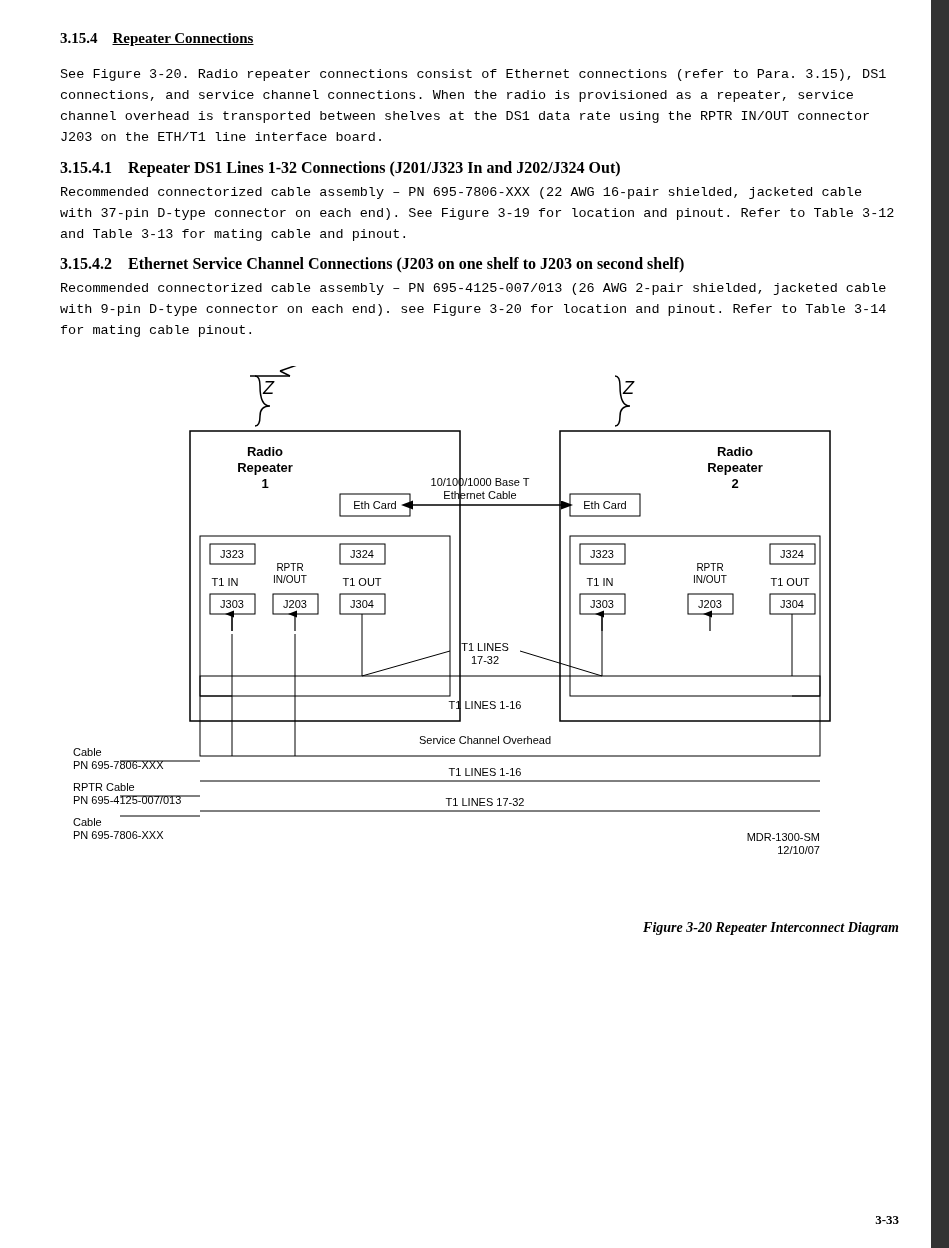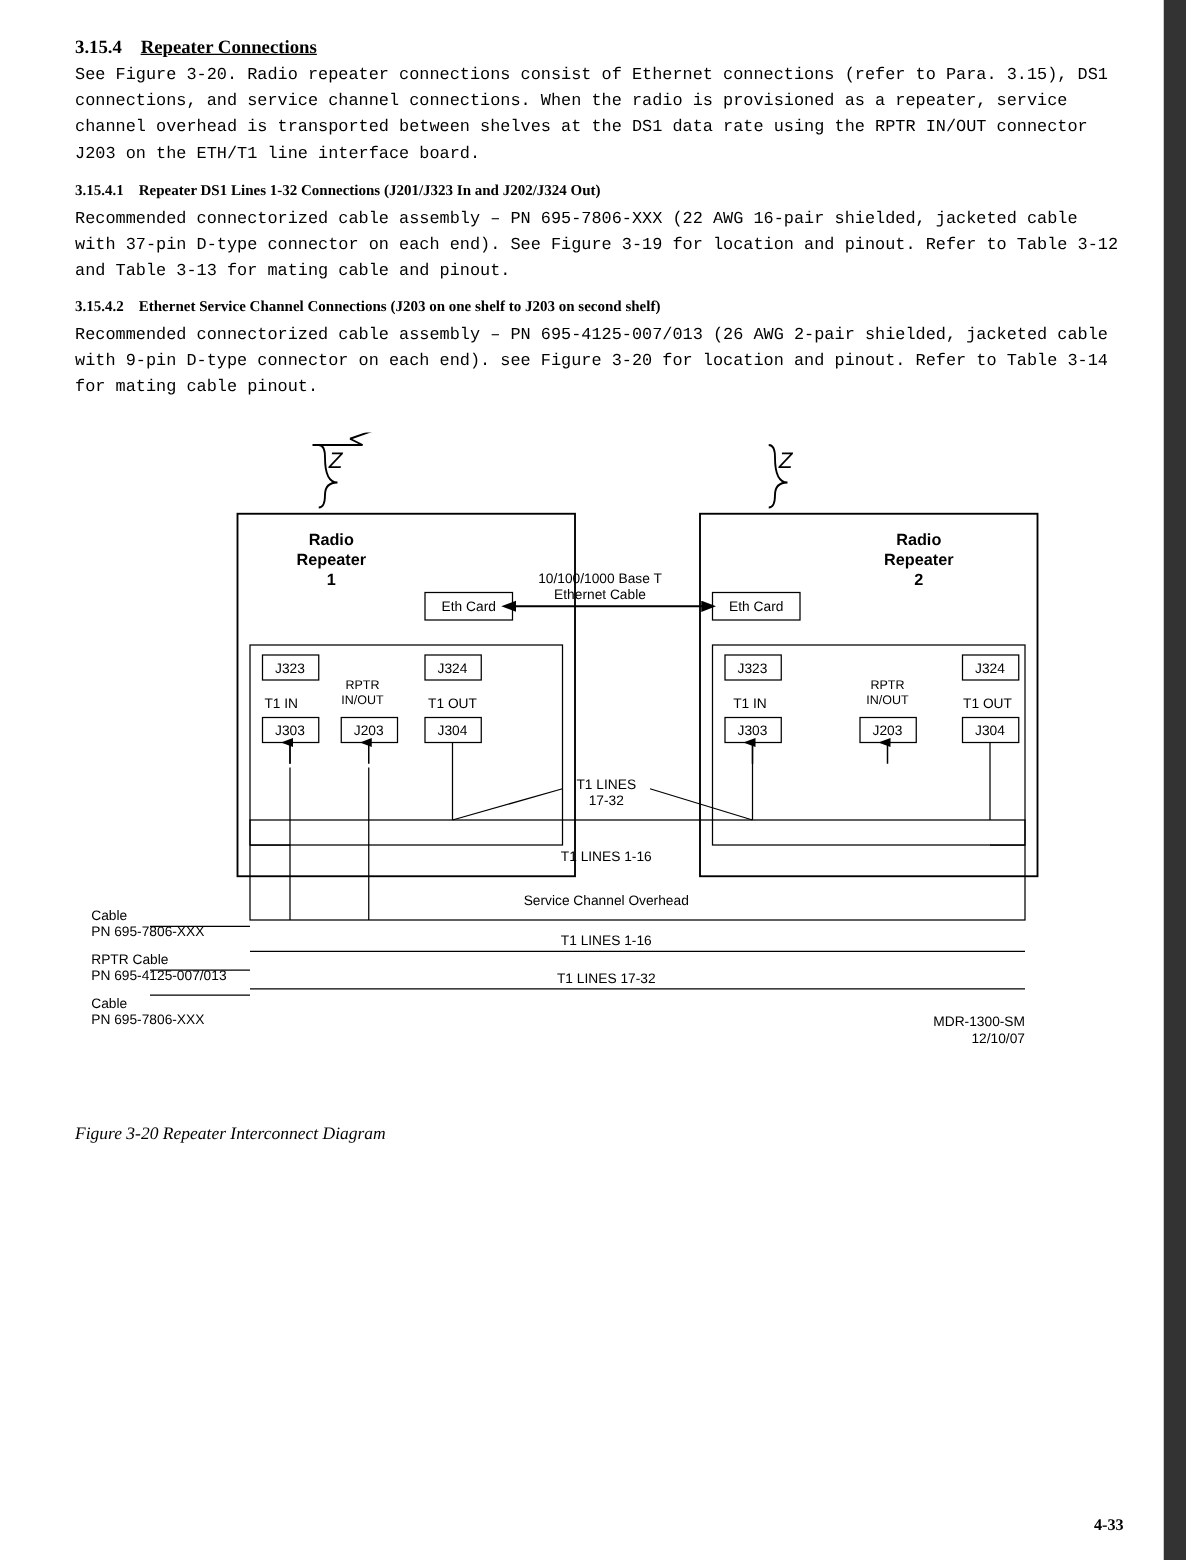--- a/index.html
+++ b/index.html
@@ -8,25 +8,25 @@
       font-size: 14px;
       background: #fff;
       color: #000;
       width: 949px;
       min-height: 1248px;
       padding: 30px 50px 30px 60px;
     }
     .section-heading {
       font-weight: bold;
       font-size: 15px;
-      margin-bottom: 4px;
+      margin-bottom: 18px;
     }
     .subsection-heading {
       font-weight: bold;
-      font-size: 12px;
+      font-size: 16px;
       margin-top: 6px;
       margin-bottom: 6px;
     }
     .body-text {
       font-size: 13.5px;
       line-height: 1.55;
       margin-bottom: 10px;
       font-family: Liberation Mono, monospace;
     }
     .figure-area {
@@ -34,22 +34,22 @@
       position: relative;
       width: 100%;
     }
     
     .diagram-svg-container {
       display: flex;
       justify-content: center;
       margin-top: 10px;
     }
     .figure-caption {
-      text-align: left;
-      font-weight: normal;
+      text-align: right;
+      font-weight: bold;
       font-size: 14px;
       margin-top: 14px;
       font-style: italic;
     }
     
     .right-bar {
       position: fixed;
       right: 0;
       top: 0;
       width: 18px;
@@ -233,13 +233,13 @@
       <line x1="532" y1="310" x2="450" y2="285" stroke="#000" stroke-width="1"></line>
 
     </svg>
   </div>
 
   <div class="figure-caption">
     <span>Figure 3-20   Repeater Interconnect Diagram</span>
   </div>
 </div>
 
-<div style="position: absolute; bottom: 20px; right: 50px; font-size: 13px; font-weight: bold;">4-33</div>
+<div style="position: absolute; bottom: 20px; right: 50px; font-size: 13px; font-weight: bold;">3-33</div>
 
 </body></html>

